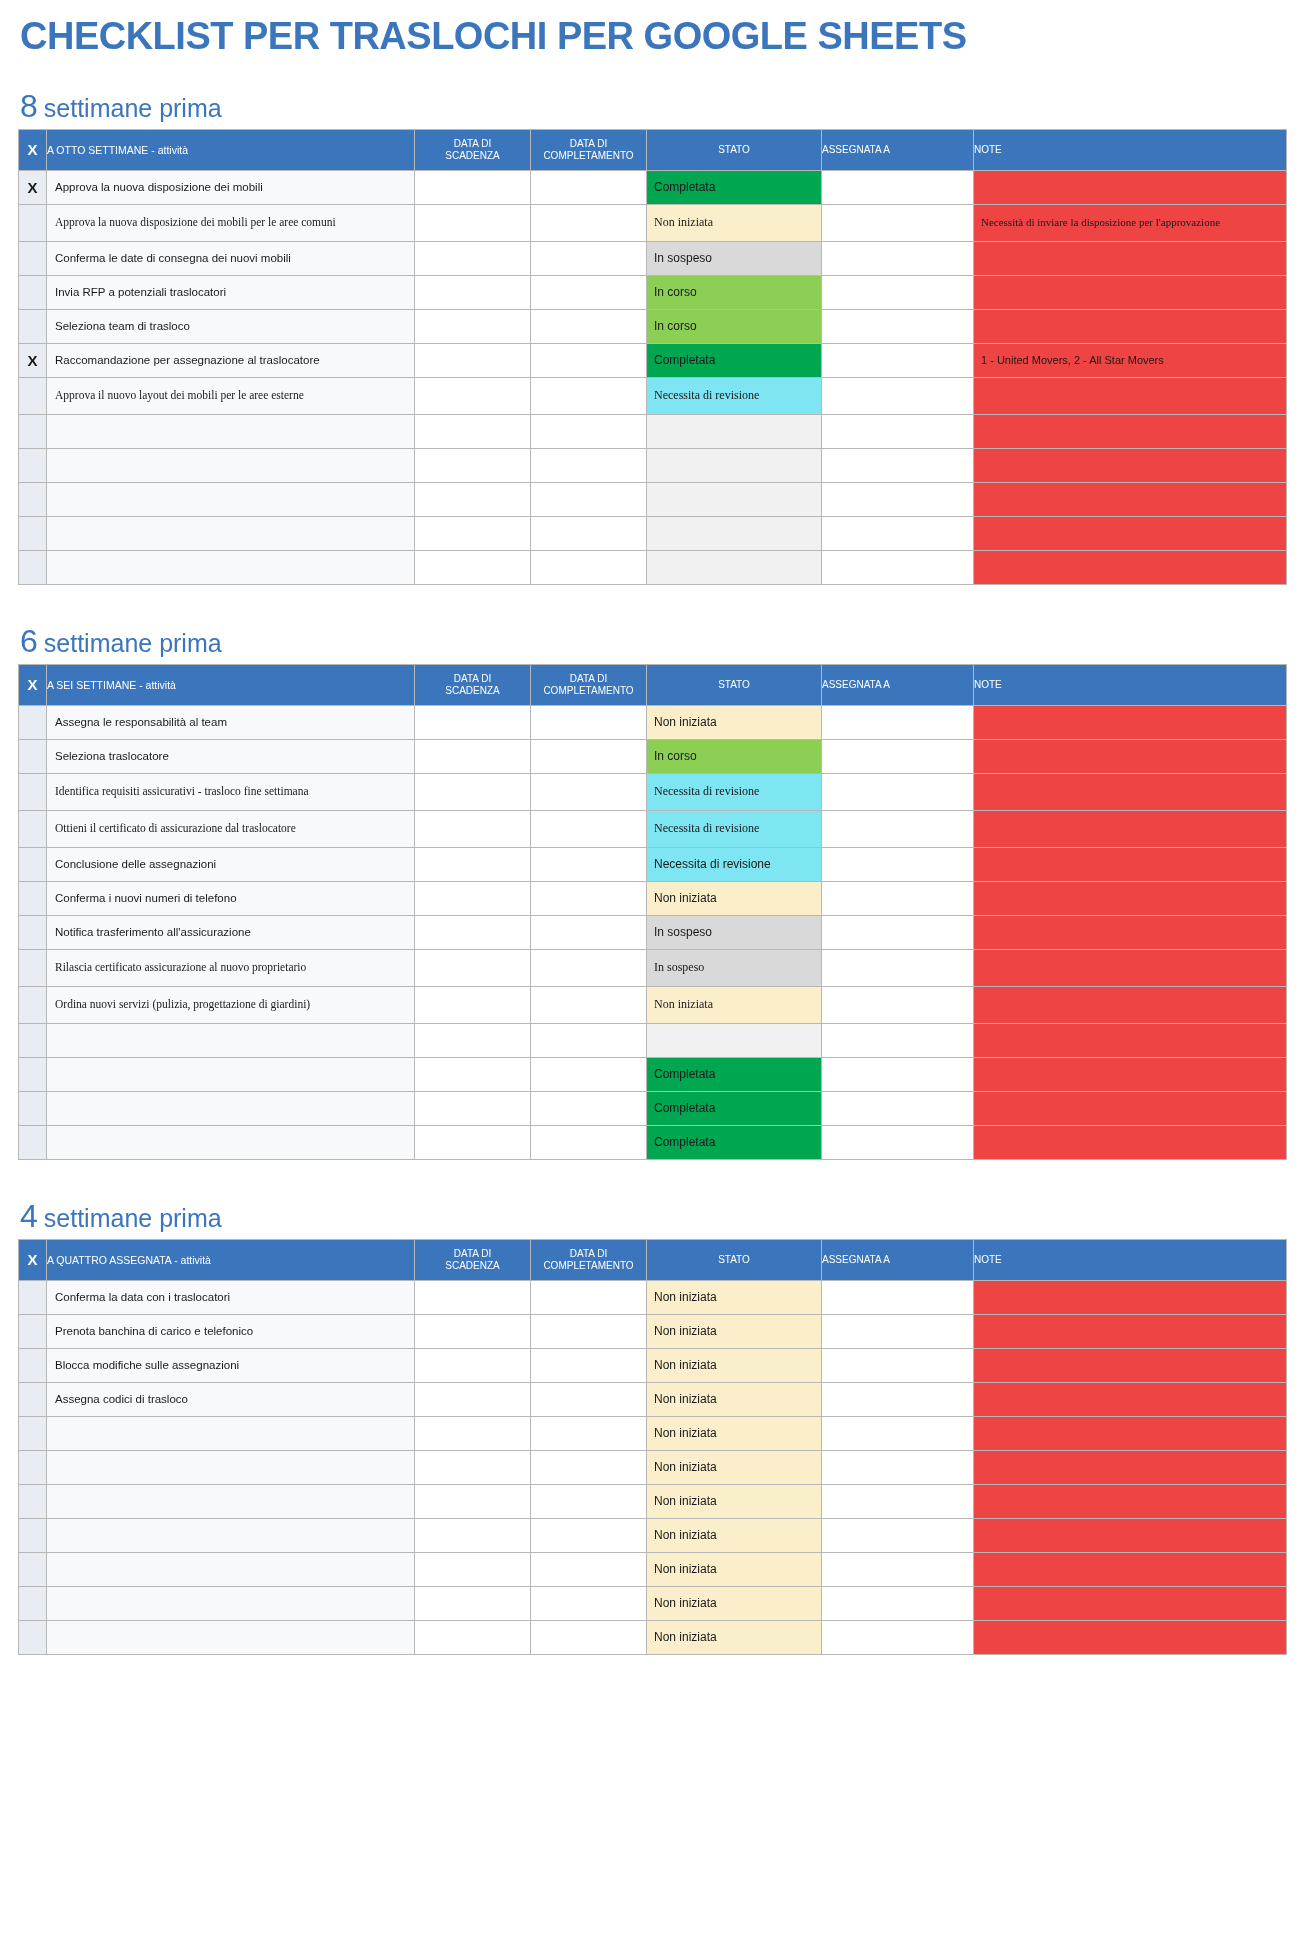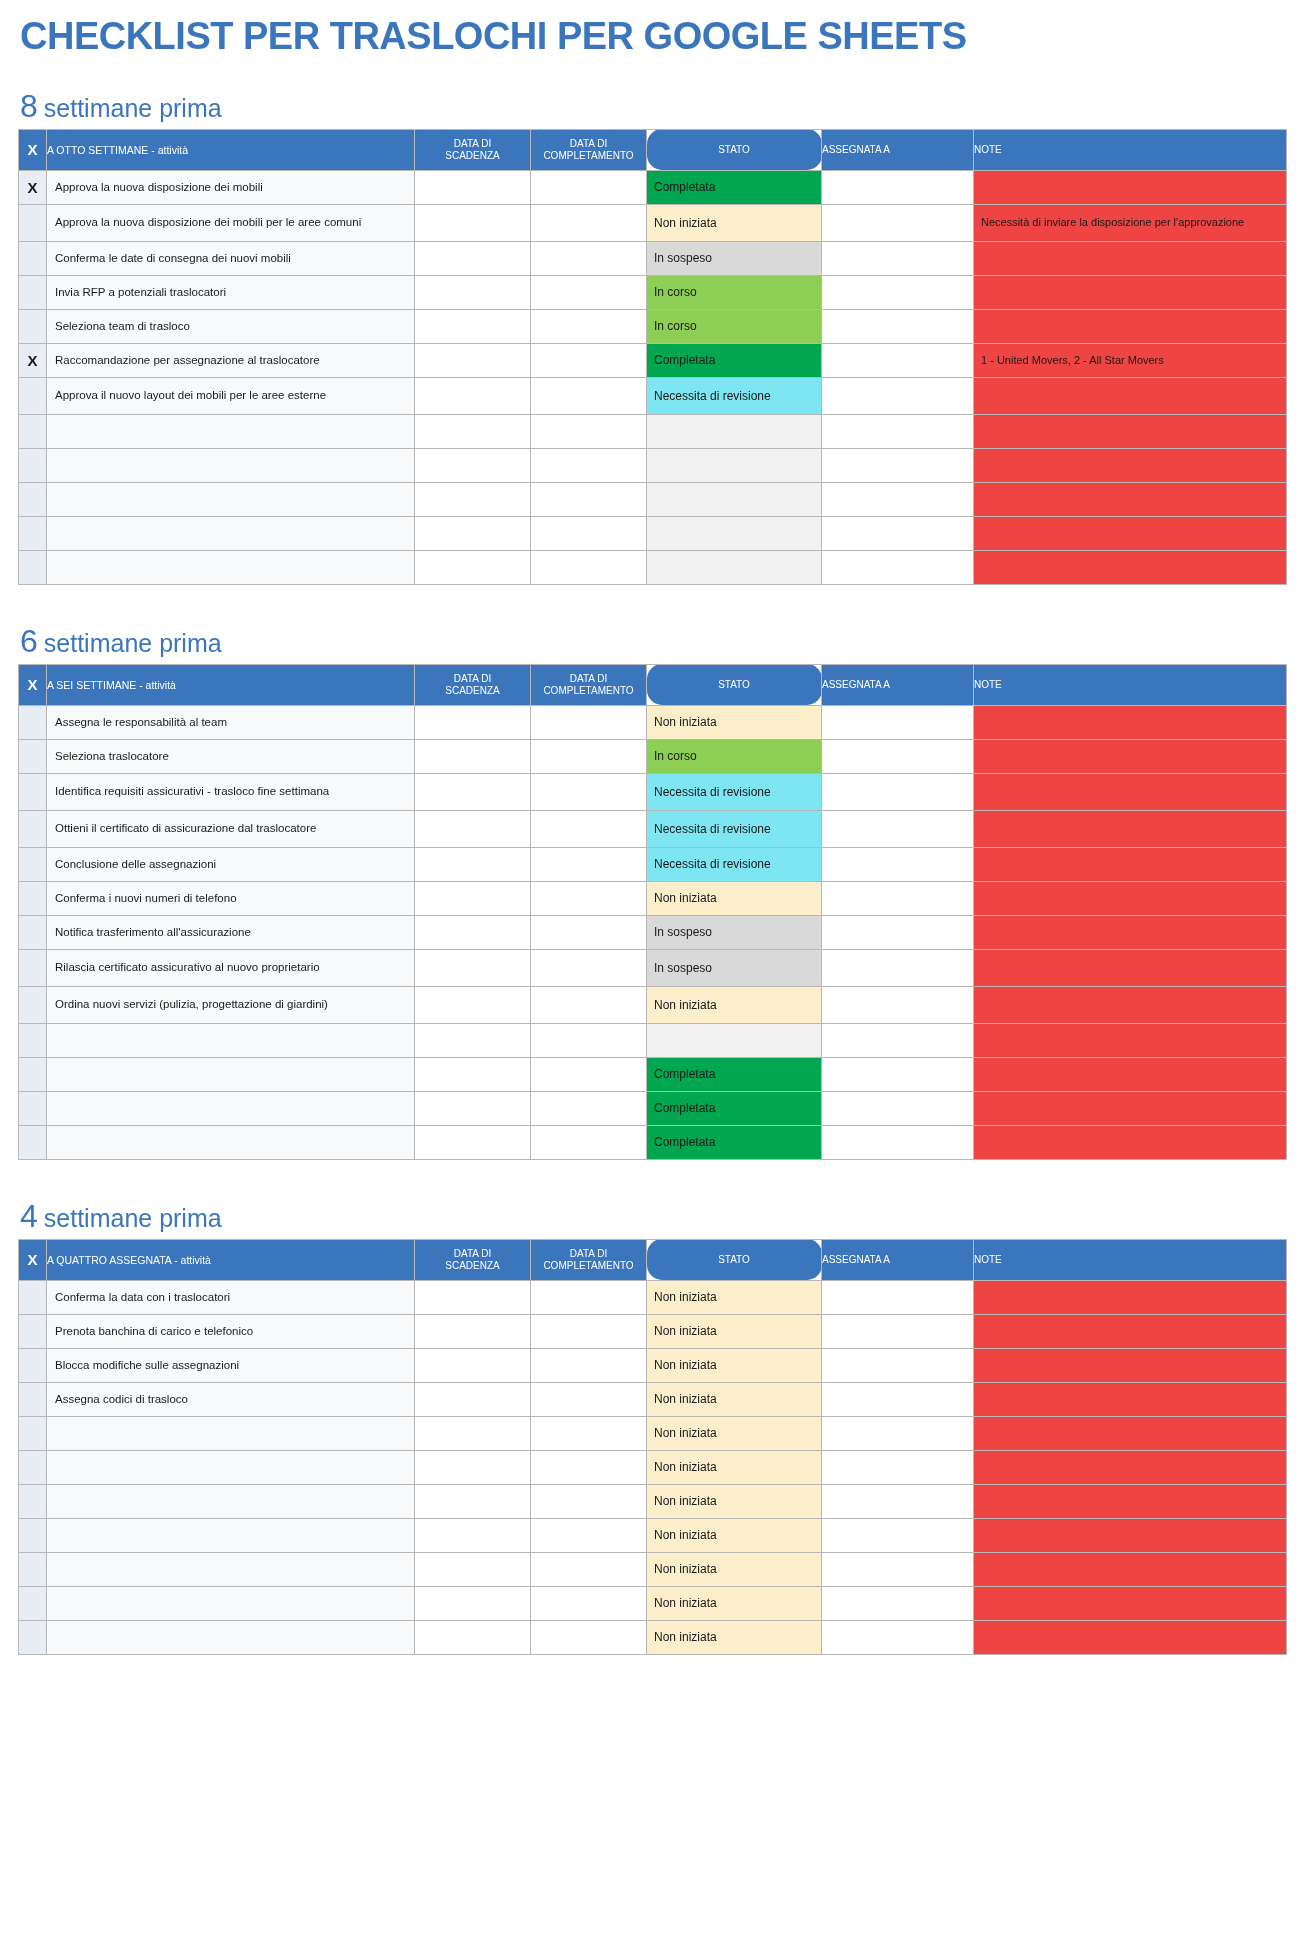--- a/index.html
+++ b/index.html
@@ -58,21 +58,21 @@
     background: #3b76bd;
     color: #ffffff;
     font-weight: normal;
     height: 41px;
     line-height: 1.15;
   }
   th.c-x { width: 28px; text-align: center; font-size: 15px; font-weight: bold; }
   th.c-task { width: 368px; text-align: left; padding-left: 8px; font-size: 10.5px; }
   th.c-due { width: 116px; text-align: center; font-size: 10px; }
   th.c-done { width: 116px; text-align: center; font-size: 10px; }
-  th.c-status { width: 175px; text-align: center; font-size: 10px; border-radius: 15px; }
+  th.c-status { width: 175px; text-align: center; font-size: 10px; }
   th.c-assign { width: 152px; text-align: left; padding-left: 7px; font-size: 10px; }
   th.c-note { width: 313px; text-align: left; padding-left: 7px; font-size: 10px; }
 
   tbody tr { height: 34px; }
   tbody td.x {
     background: #e8edf3;
     text-align: center;
     font-size: 15px;
     font-weight: bold;
     color: #1a1a1a;
@@ -93,21 +93,21 @@
     background: #f1f1f1;
   }
   tbody td.assign { background: #ffffff; padding-left: 7px; font-size: 11px; }
   tbody td.note {
     background: #ef4444;
     padding: 3px 7px;
     font-size: 11px;
     color: #1a1a1a;
     line-height: 1.35;
   }
-  tbody tr.tall { height: 37px; }
+  tbody tr.tall { height: 37px; font-family: Liberation Serif, serif; }
 </style>
 </head>
 <body>
 
 <div class="page">
 
   <div class="doc-title">CHECKLIST PER TRASLOCHI PER GOOGLE SHEETS</div>
 
   <div id="sections-root">
       <div class="section-head">
@@ -312,21 +312,21 @@
             <td class="x"></td>
             <td class="task">Notifica trasferimento all'assicurazione</td>
             <td class="due"></td>
             <td class="done"></td>
             <td class="status" style="background: rgb(217, 217, 217);">In sospeso</td>
             <td class="assign"></td>
             <td class="note"></td>
           </tr>
           <tr class="tall">
             <td class="x"></td>
-            <td class="task">Rilascia certificato assicurativo al nuovo proprietario</td>
+            <td class="task">Rilascia certificato assicurazione al nuovo proprietario</td>
             <td class="due"></td>
             <td class="done"></td>
             <td class="status" style="background: rgb(217, 217, 217);">In sospeso</td>
             <td class="assign"></td>
             <td class="note"></td>
           </tr>
           <tr class="tall">
             <td class="x"></td>
             <td class="task">Ordina nuovi servizi (pulizia, progettazione di giardini)</td>
             <td class="due"></td>

